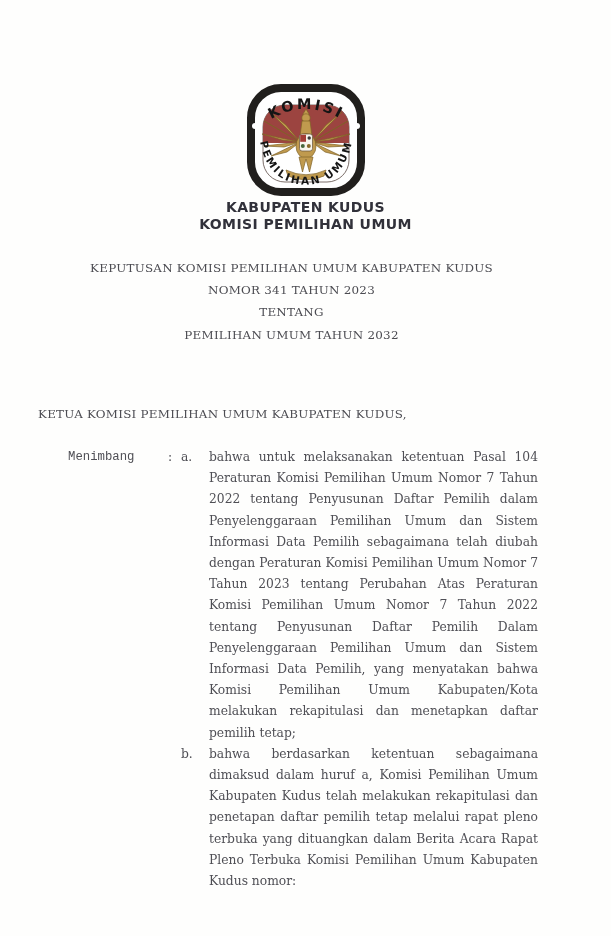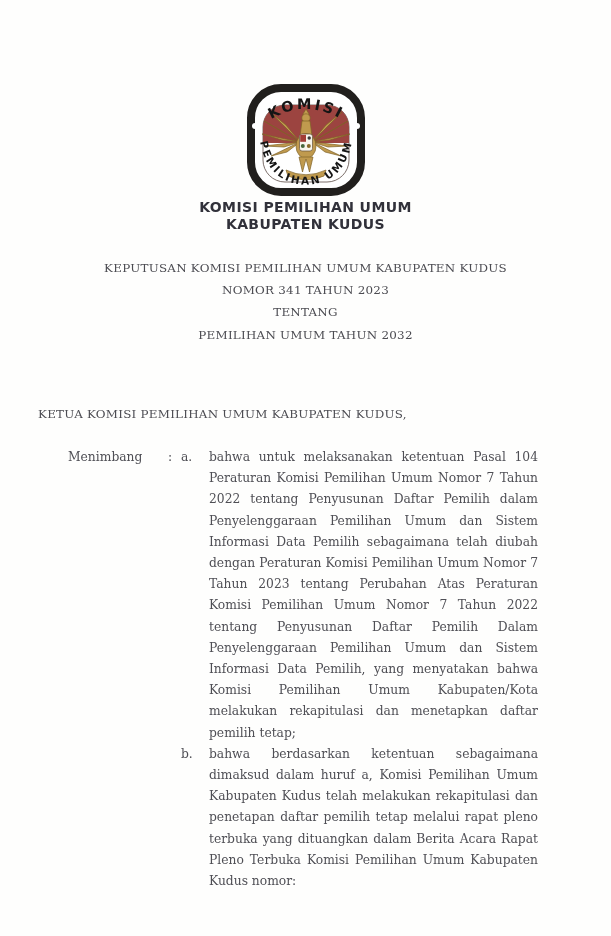--- a/index.html
+++ b/index.html
@@ -19,21 +19,21 @@
     margin-top:3px;
     font-family:"DejaVu Sans", sans-serif;
     font-weight:bold;
     font-size:14px;
     line-height:16.5px;
     letter-spacing:0.4px;
     color:#31313a;
   }
   
   .title-block {
-    position:absolute; top:257px; left:38px; width:535px;
+    position:absolute; top:257px; left:24px; width:535px;
     text-align:center;
     font-size:11.9px;
     line-height:22.2px;
     letter-spacing:0.25px;
     color:#4c4c52;
   }
   .salutation {
     position:absolute; top:403px; left:38px; width:535px;
     text-align:left;
     font-size:11.9px;
@@ -42,21 +42,21 @@
     color:#4c4c52;
   }
   
   .considerations {
     position:absolute; top:447px; left:68px; width:470px;
     display:flex;
     font-size:12.3px;
     line-height:21.2px;
     color:#4f4f55;
   }
-  .consider-label { width:100px; flex:0 0 100px; }
+  .consider-label { width:100px; flex:0 0 100px;font-family:Liberation Mono, monospace; }
   .consider-colon { width:13px; flex:0 0 13px; }
   .consider-items { flex:1 1 auto; }
   .consider-item { display:flex; }
   .item-marker { width:28px; flex:0 0 28px; }
   .item-text { flex:1 1 auto; text-align:justify; text-justify:inter-word; }
 </style>
 </head>
 <body>
 
 <div class="page">
@@ -109,22 +109,22 @@
 
       <text font-family="DejaVu Sans, sans-serif" font-weight="bold" font-size="14.5" letter-spacing="2.5" fill="#151515">
         <textPath href="#arcTop" startOffset="50%" text-anchor="middle">KOMISI</textPath>
       </text>
       <text font-family="DejaVu Sans, sans-serif" font-weight="bold" font-size="10.5" letter-spacing="2.2" fill="#151515">
         <textPath href="#arcBottom" startOffset="50%" text-anchor="middle">PEMILIHAN UMUM</textPath>
       </text>
     </svg>
 
     <div class="org-name">
+      <div>KABUPATEN KUDUS</div>
       <div>KOMISI PEMILIHAN UMUM</div>
-      <div>KABUPATEN KUDUS</div>
     </div>
   </div>
 
   <div class="title-block">
     <div>KEPUTUSAN KOMISI PEMILIHAN UMUM KABUPATEN KUDUS</div>
     <div>NOMOR 341 TAHUN 2023</div>
     <div>TENTANG</div>
     <div>PEMILIHAN UMUM TAHUN 2032</div>
   </div>
 

